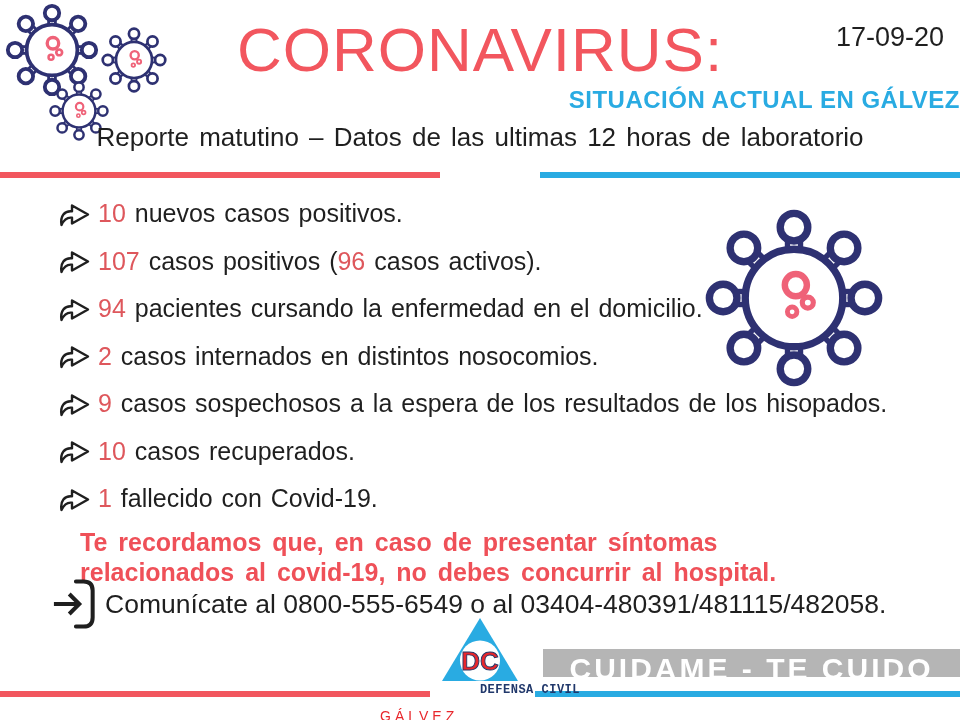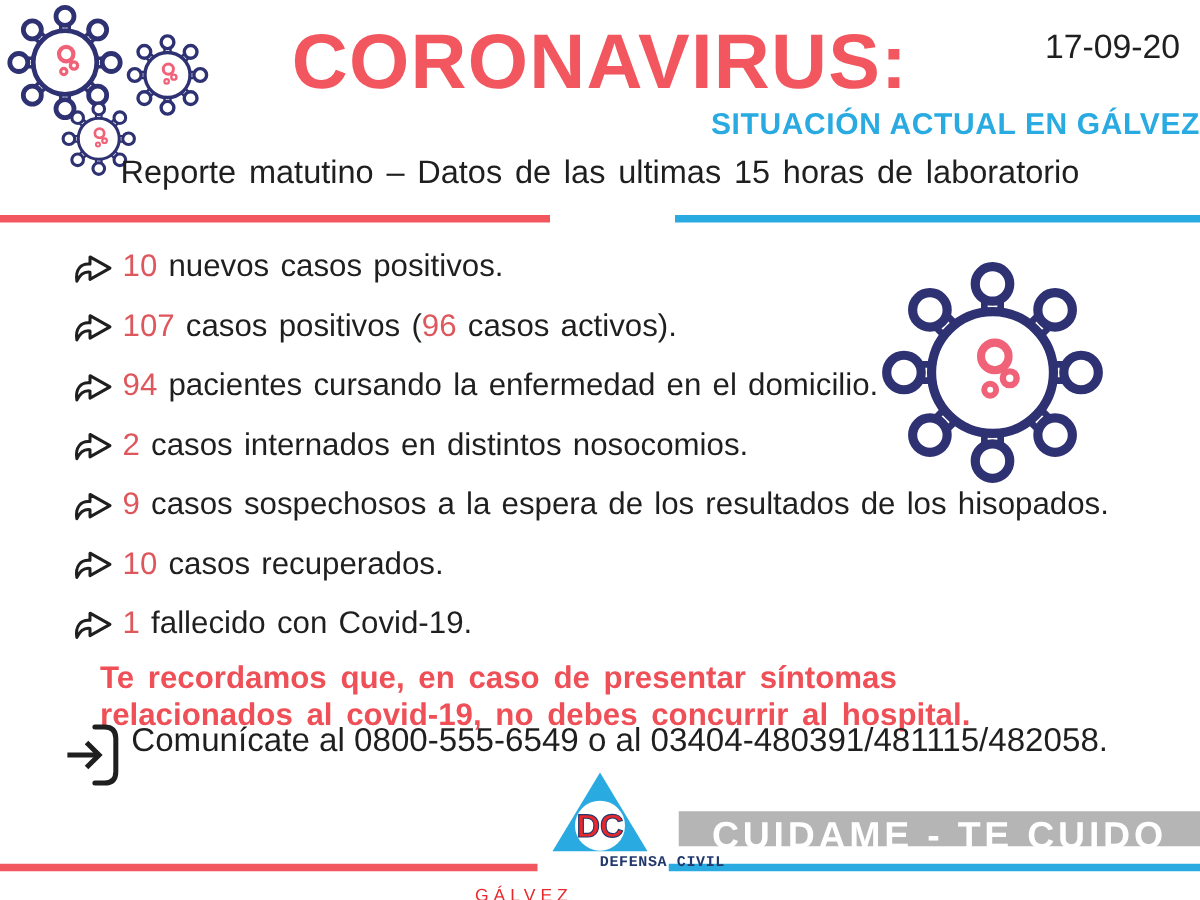--- a/index.html
+++ b/index.html
@@ -17,21 +17,21 @@
   }
   *{margin:0;padding:0;box-sizing:border-box;}
   html,body{background:#e9e9e9;}
   .page{
     position:relative;width:960px;height:720px;background:#ffffff;
     font-family:"Liberation Sans",sans-serif;overflow:hidden;margin:0 auto;
   }
   
   .date{position:absolute;top:22px;right:16px;font-size:27px;color:var(--text-black);}
   .title{position:absolute;top:14px;left:0;right:0;text-align:center;
-    font-size:62px;font-weight:700;letter-spacing:1px;color:var(--title-red);}
+    font-size:62px;font-weight:400;letter-spacing:1px;color:var(--title-red);}
   .subtitle{position:absolute;top:86px;left:0;right:0;text-align:right;
     font-size:24px;font-weight:700;letter-spacing:.5px;color:var(--blue);}
   .tagline{position:absolute;top:122px;left:0;right:0;text-align:center;
     font-size:26px;color:var(--text-black);word-spacing:3px;}
   .rule{position:absolute;height:6px;}
   .rule-top-red{top:172px;left:0;width:440px;background:var(--title-red);}
   .rule-top-blue{top:172px;left:540px;width:420px;background:var(--blue);}
   
   .virus{position:absolute;}
   .virus-large{left:4px;top:2px;width:96px;height:96px;}
@@ -46,21 +46,21 @@
   
   .report-list{position:absolute;left:58px;top:190px;}
   .report-row{display:flex;align-items:center;height:47.5px;white-space:nowrap;}
   .report-row svg{flex-shrink:0;margin-right:6px;}
   .row-text{font-size:25px;color:var(--text-black);word-spacing:2px;}
   .row-text .num{color:var(--number-red);text-align:right;}
   .glyph-stroke{stroke:var(--text-black);fill:#fff;}
   
   .warning{position:absolute;top:527px;left:80px;right:80px;
     font-size:25px;font-weight:700;line-height:30px;color:var(--warning-red);word-spacing:4px;}
-  .contact-row{position:absolute;top:577px;left:52px;display:flex;align-items:flex-start;}
+  .contact-row{position:absolute;top:577px;left:52px;display:flex;align-items:center;}
   .contact-row svg{flex-shrink:0;margin-right:9px;}
   .contact-text{font-size:26.5px;color:var(--text-black);white-space:nowrap;}
   
   .banner{position:absolute;left:543px;top:649px;right:0;height:28px;background:var(--banner-gray);
     color:var(--banner-text);font-size:30px;font-weight:700;letter-spacing:3px;
     text-align:center;line-height:40px;}
   .rule-bot-red{top:691px;left:0;width:430px;background:var(--title-red);}
   .rule-bot-blue{top:691px;left:535px;width:425px;background:var(--blue);}
   .logo-svg{position:absolute;left:432px;top:615px;width:96px;height:70px;}
   .logo-line1{position:absolute;left:380px;top:683px;width:200px;text-align:right;
@@ -128,21 +128,21 @@
   <svg class="virus virus-medium" viewBox="0 0 100 100">
       <use href="#virus-glyph"></use>
     </svg>
   <svg class="virus virus-small" viewBox="0 0 100 100">
       <use href="#virus-glyph"></use>
     </svg>
 
   <div class="date">17-09-20</div>
   <h1 class="title">CORONAVIRUS:</h1>
   <h2 class="subtitle">SITUACIÓN ACTUAL EN GÁLVEZ</h2>
-  <div class="tagline">Reporte matutino – Datos de las ultimas 15 horas de laboratorio</div>
+  <div class="tagline">Reporte matutino – Datos de las ultimas 12 horas de laboratorio</div>
   <div class="rule rule-top-red"></div>
   <div class="rule rule-top-blue"></div>
 
   <div class="report-list" id="report-list">
       <div class="report-row">
       <svg width="34" height="30" viewBox="0 0 34 30">
           <use href="#arrow-glyph"></use>
         </svg>
       <span class="row-text"><span class="num">10</span><span> nuevos casos positivos.</span></span>
     </div>

